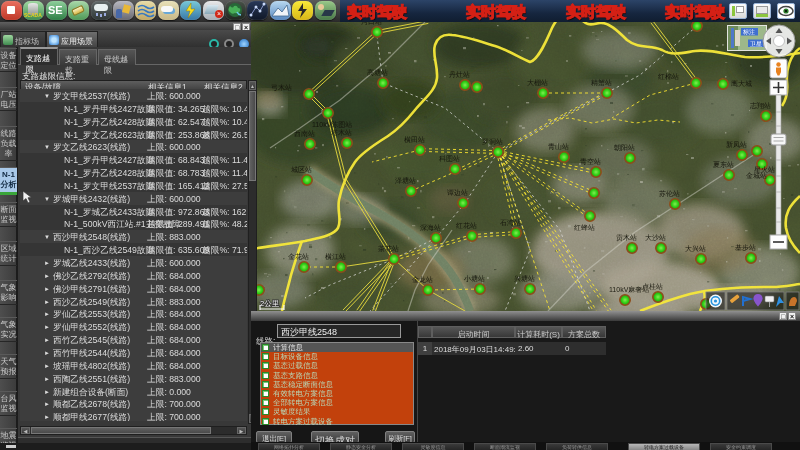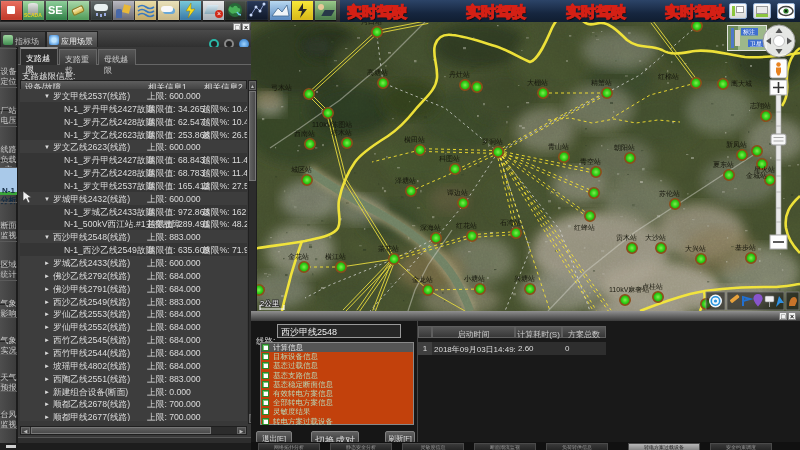--- a/index.html
+++ b/index.html
@@ -1,34 +1,34 @@
 <!DOCTYPE html>
 <html><head><meta charset="utf-8"><style>
 *{margin:0;padding:0;box-sizing:border-box}
 html,body{width:800px;height:450px;overflow:hidden;background:#222;font-family:"Liberation Sans",sans-serif;position:relative}
 #root{position:absolute;inset:0;width:800px;height:450px}
 .abs{position:absolute}
 
 #tbar{position:absolute;left:0;top:0;width:800px;height:22px;background:linear-gradient(#5a5a5a,#2a2a2a)}
-#tbar .ti{position:absolute;top:1px;width:21px;height:19px;border-radius:0;box-shadow:inset 0 0 1px rgba(255,255,255,.4),0 1px 1px rgba(0,0,0,.6);overflow:hidden}
+#tbar .ti{position:absolute;top:1px;width:21px;height:19px;border-radius:7px;box-shadow:inset 0 0 1px rgba(255,255,255,.4),0 1px 1px rgba(0,0,0,.6);overflow:hidden}
 #navy{position:absolute;left:340px;top:0;width:460px;height:22px;background:linear-gradient(#2c4468,#16263f 60%,#101d30)}
 .js{position:absolute;top:3px;font-size:15px;font-weight:bold;color:#e8211a;-webkit-text-stroke:1.3px #d42015;text-shadow:1px 1px 1px #000;white-space:nowrap;font-family:"Liberation Sans",sans-serif}
 .wic{position:absolute;top:3px;width:18px;height:16px;background:linear-gradient(#fdfdfd,#d8d8d8);border:1px solid #9ab4d8;border-radius:2px}
 
 #lp{position:absolute;left:0;top:22px;width:251px;height:428px;background:#3a3a3a}
 #lptit{position:absolute;left:0;top:0;width:251px;height:8px;background:linear-gradient(#606060,#383838)}
 .wb{position:absolute;top:0.5px;width:8px;height:8px;background:#f0f0f0;border:1px solid #888;color:#111;font-size:7px;line-height:7px;text-align:center;font-weight:bold}
 #tabs1{position:absolute;left:0;top:8px;width:251px;height:17px;background:linear-gradient(#4a4a4a,#303030)}
 .t1{position:absolute;top:1px;height:16px;font-size:8px;color:#bbb;padding:4px 4px 0 14px;background:linear-gradient(#484848,#323232);border:1px solid #222;border-bottom:none}
 .t1.on{background:linear-gradient(#6e6e6e,#444);color:#eee}
 .t1 .t1i{position:absolute;left:2px;top:3px;width:10px;height:10px;border-radius:2px}
 .cbt{position:absolute;top:9px;width:10px;height:10px;border-radius:50%}
 
 #sb{position:absolute;left:0;top:25px;width:18px;height:425px;background:linear-gradient(90deg,#4e4e4e,#3c3c3c);border-right:2px solid #1c1c1c}
-.si{position:absolute;left:0;width:17px;font-size:8px;line-height:10px;color:#c8c8c8;text-align:center;border-top:1px solid #5a5a5a;border-bottom:1px solid #262626;padding-top:18px}
+.si{position:absolute;left:0;width:17px;font-size:8px;line-height:10px;color:#c8c8c8;text-align:center;border-top:1px solid #5a5a5a;border-bottom:1px solid #262626;padding-top:2px}
 .si.act{background:#a9c9e9;color:#122a42;border-bottom:3px solid #3aa53a;font-weight:bold}
 
 #lpc{position:absolute;left:18px;top:25px;width:233px;height:425px;background:#383838}
 #tabs2{position:absolute;left:0;top:0;width:233px;height:18px;border-bottom:1px solid #666}
 .t2{position:absolute;top:2px;height:16px;font-size:8px;padding:4px 5px 0 5px;color:#ccc;background:linear-gradient(#555,#3a3a3a);border:1px solid #666;border-bottom:none}
 .t2.on{background:#2e2e2e;color:#fff;border-top:2px solid #999;top:0;height:18px}
 #lbl{position:absolute;left:4px;top:24px;font-size:8.5px;color:#ddd}
 #tblh{position:absolute;left:2px;top:33px;width:227px;height:12px;background:linear-gradient(#5e5e5e,#3e3e3e);border:1px solid #1f1f1f;font-size:8.5px;color:#ddd}
 #tblh span{position:absolute;top:1px}
 #tbl{position:absolute;left:2px;top:42px;width:227px;height:332px;background:#333;overflow:hidden}

